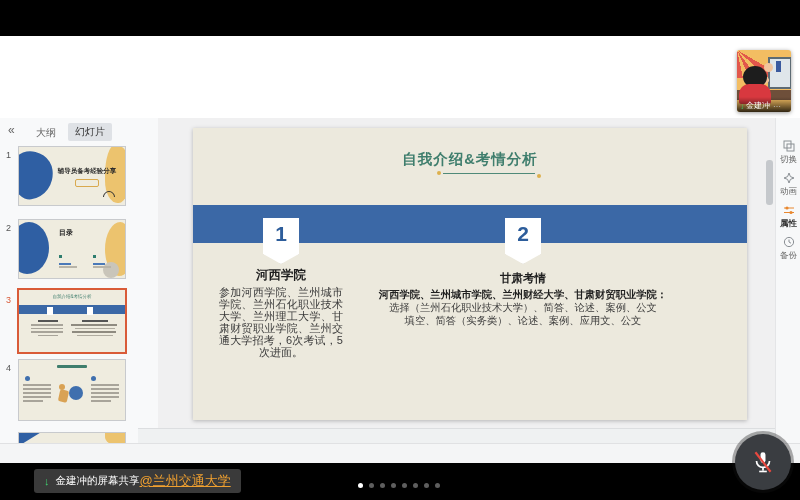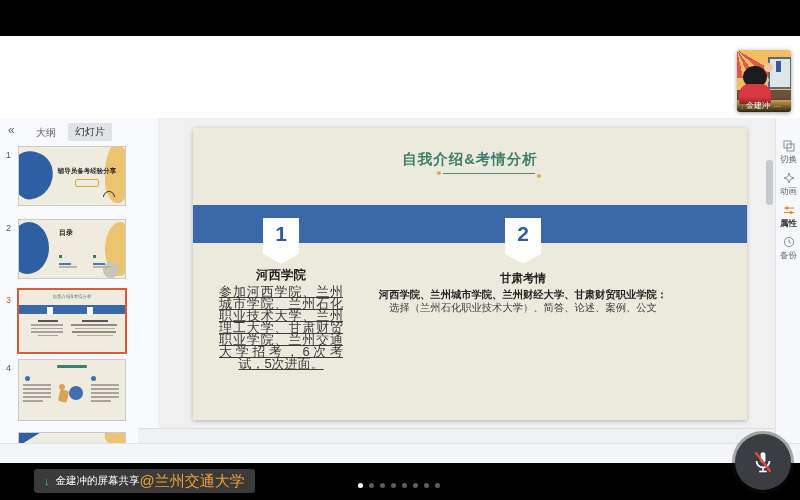--- a/index.html
+++ b/index.html
@@ -240,25 +240,26 @@
     <div class="abs dot" style="left:244px;top:43px;width:4px;height:4px;background:#ddb04d;"></div>
     <div class="abs dot" style="left:344px;top:46px;width:4px;height:4px;background:#ddb04d;"></div>
     <div class="abs" style="left:0;top:77px;width:100%;height:38px;background:#3b68a6;"></div>
     <div class="badge" style="left:70px;top:90px;">
         <span>1</span>
       </div>
     <div class="badge" style="left:312px;top:90px;">
         <span>2</span>
       </div>
     <div class="abs txt" style="left:40px;top:139px;width:96px;text-align:center;font-size:12.5px;font-weight:bold;color:#1f1f1f;">河西学院</div>
-    <div class="abs" style="left:26px;top:158px;width:124px;font-size:13px;line-height:12px;color:#3b3b3b;text-align:justify;text-align-last:center;text-decoration:underline;">参加河西学院、兰州城市学院、兰州石化职业技术大学、兰州理工大学、甘肃财贸职业学院、兰州交通大学招考，6次考试，5次进面。</div>
+    <div class="abs" style="left:26px;top:158px;width:124px;font-size:11px;line-height:12px;color:#3b3b3b;text-align:justify;text-align-last:center;">参加河西学院、兰州城市学院、兰州石化职业技术大学、兰州理工大学、甘肃财贸职业学院、兰州交通大学招考，6次考试，5次进面。</div>
     <div class="abs txt" style="left:230px;top:143px;width:200px;text-align:center;font-size:11.5px;font-weight:bold;color:#1f1f1f;">甘肃考情</div>
     <div class="abs" style="left:178px;top:160px;width:304px;text-align:center;font-size:10.3px;line-height:13px;color:#3b3b3b;">
       <div class="txt" style="font-weight:bold;color:#1f1f1f;">河西学院、兰州城市学院、兰州财经大学、甘肃财贸职业学院：</div>
       <div class="txt">选择（兰州石化职业技术大学）、简答、论述、案例、公文</div>
+      <div class="txt">填空、简答（实务类）、论述、案例、应用文、公文</div>
     </div>
   </div>
 
   <div class="abs" style="left:766px;top:160px;width:7px;height:45px;background:#c5c8cc;border-radius:3px;"></div>
 
   <div id="rightbar">
 
     <div class="rpitem" style="top:22px;">
       <svg width="12" height="12" viewBox="0 0 12 12">
           <rect x="1" y="1" width="7" height="7" fill="none" stroke="#8a8f94"></rect>
@@ -323,21 +324,21 @@
     
     
     
   </div>
 
   <div class="abs" style="left:0;top:463px;width:800px;height:37px;background:#000;"></div>
 
   <div id="sharepill">
     <span style="color:#3ecf6f;font-size:11px;font-weight:bold;margin-right:6px;">↓</span>
     <span class="txt" style="color:#fff;font-size:10.5px;">金建冲的屏幕共享</span>
-    <span class="txt" style="color:#f0a030;font-size:15px;">@兰州交通大学</span>
+    <span class="txt" style="color:#f0a030;font-size:13px;text-decoration:underline;">@兰州交通大学</span>
   </div>
 
   <span class="pgdot" style="left:358px;background:#fff;"></span>
   <span class="pgdot" style="left:369px;background:#5e5e5e;"></span>
   <span class="pgdot" style="left:380px;background:#5e5e5e;"></span>
   <span class="pgdot" style="left:391px;background:#5e5e5e;"></span>
   <span class="pgdot" style="left:402px;background:#5e5e5e;"></span>
   <span class="pgdot" style="left:413px;background:#5e5e5e;"></span>
   <span class="pgdot" style="left:424px;background:#5e5e5e;"></span>
   <span class="pgdot" style="left:435px;background:#5e5e5e;"></span>

